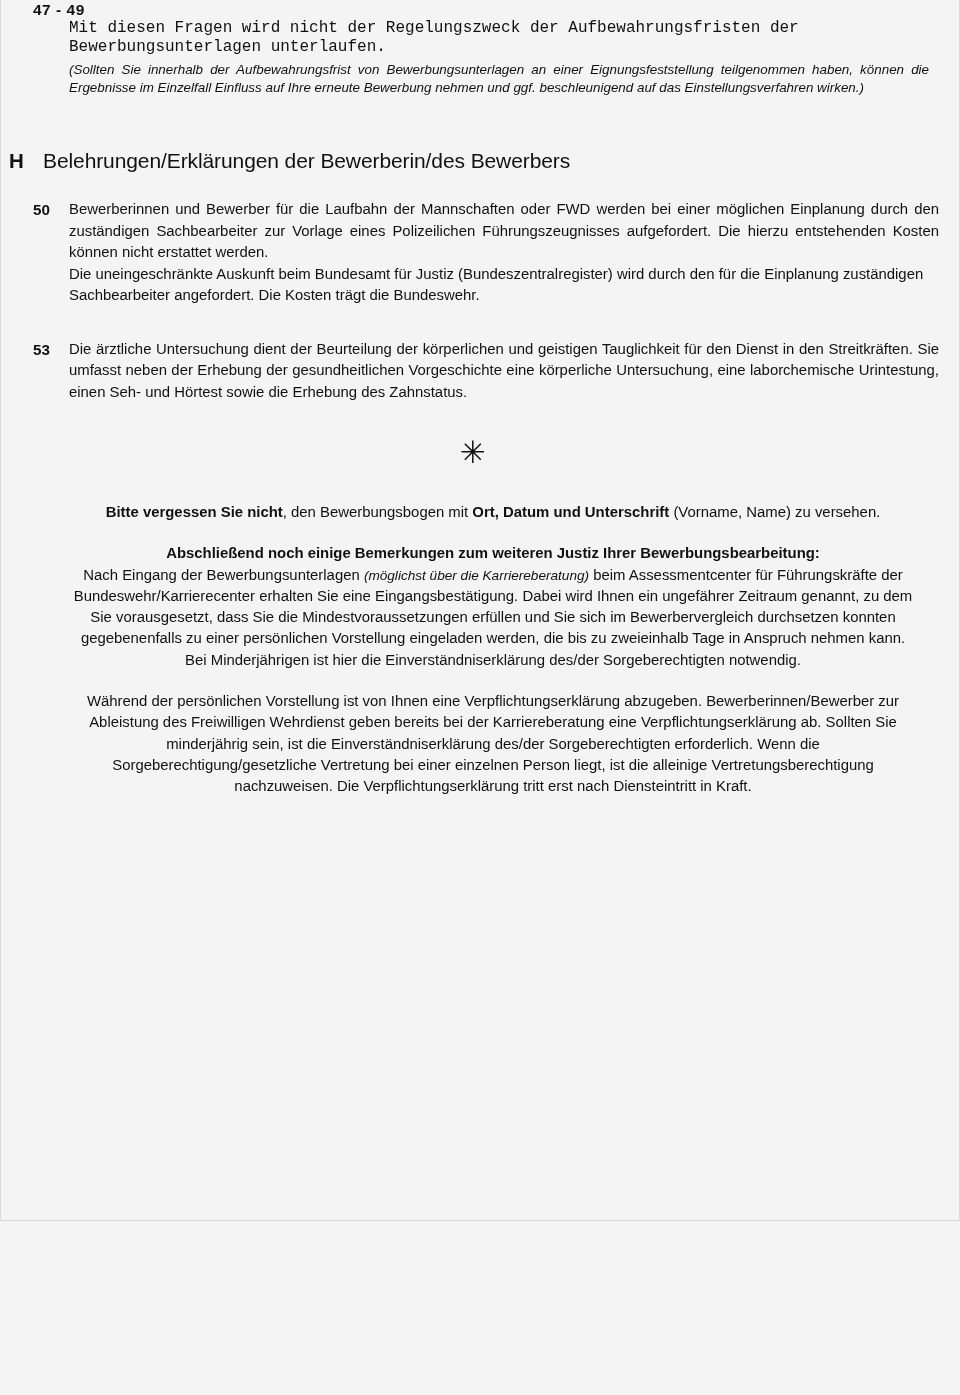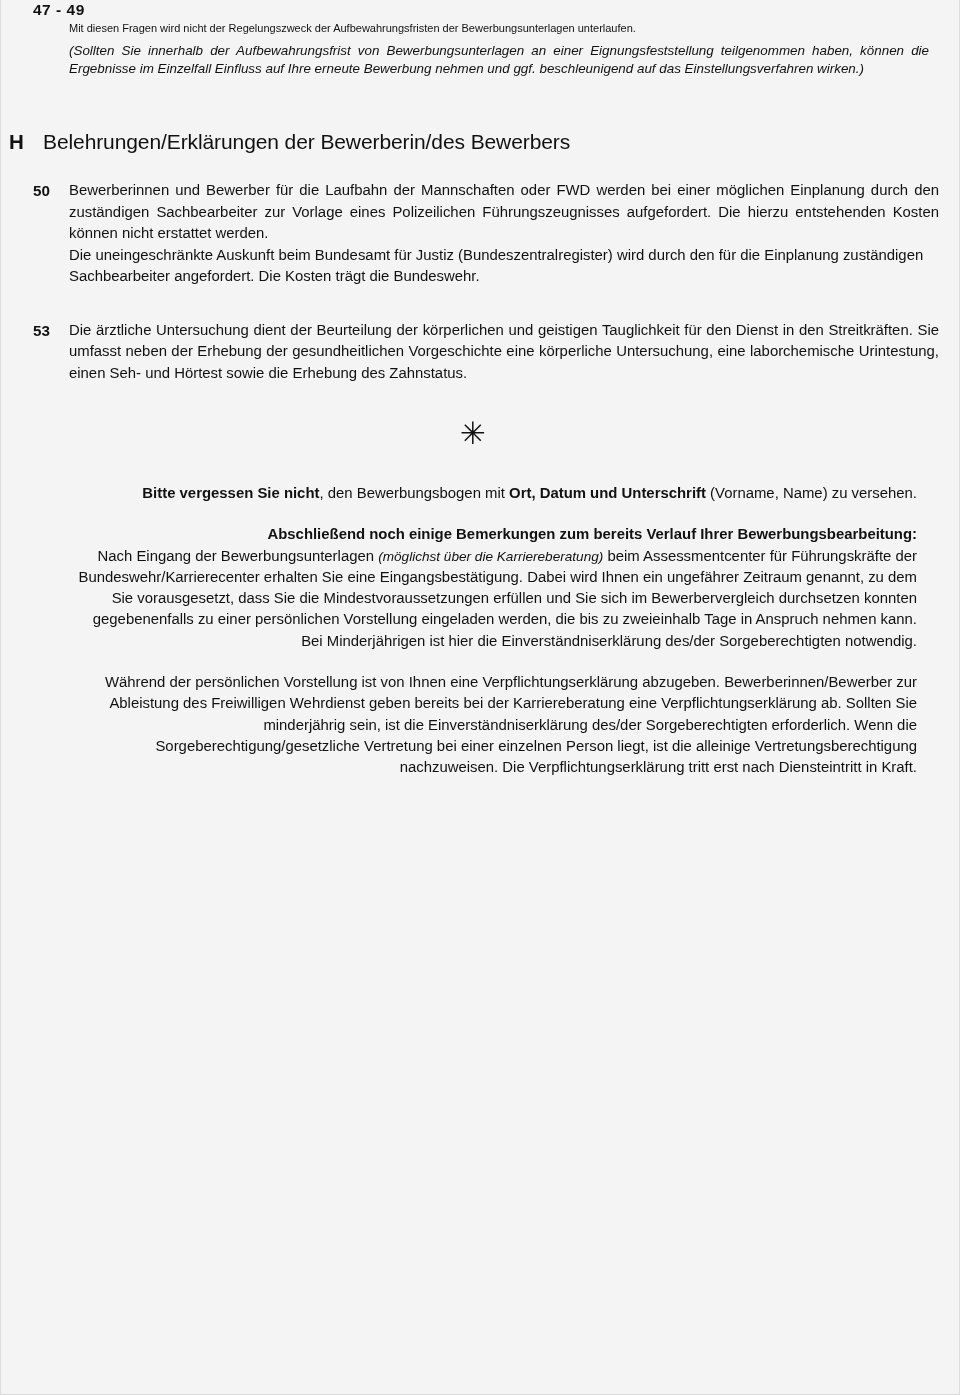--- a/index.html
+++ b/index.html
@@ -10,21 +10,21 @@
     width: 960px;
     height: 1395px;
     background: #f4f4f4;
     font-family: "Liberation Sans", sans-serif;
     color: #111111;
     overflow: hidden;
   }
   .page {
     position: relative;
     width: 960px;
-    height: 1395px;
+    height: 1221px;
     box-sizing: border-box;
     background: #f4f4f4;
     border-left: 1px solid #dddddd;
     border-right: 1px solid #dcdcdc;
     border-bottom: 1px solid #d8d8d8;
   }
   .content {
     position: absolute;
     left: 0;
     top: 0;
@@ -40,23 +40,24 @@
     font-size: 15.5px;
     font-weight: bold;
     letter-spacing: 0.5px;
     line-height: 19px;
     padding-left: 0px;
   }
   .qrange-body {
     padding-left: 36px;
   }
   .qrange-lead {
-    font-size: 11px;
+    font-size: 16px;
     line-height: 19px;
     text-align: left;
+    font-family: Liberation Mono, monospace;
   }
   .qrange-paren {
     font-size: 13.4px;
     font-style: italic;
     line-height: 18px;
     text-align: justify;
     text-justify: inter-word;
     margin-top: 4px;
     padding-right: 2px;
   }
@@ -129,21 +130,21 @@
 
   
   .notes {
     padding-left: 68px;
     padding-right: 44px;
     margin-top: 34px;
   }
   .note-block {
     font-size: 14.9px;
     line-height: 21.3px;
-    text-align: right;
+    text-align: center;
   }
   .note-block + .note-block {
     margin-top: 20px;
   }
   .note-block b {
     font-weight: bold;
   }
   .note-block i {
     font-size: 13.6px;
   }
@@ -213,21 +214,21 @@
       <span class="divider-glyph">✳</span>
     </div>
 
     <div class="notes">
 
       <div class="note-block">
         <b>Bitte vergessen Sie nicht</b><span>, den Bewerbungsbogen mit </span><b>Ort, Datum und Unterschrift</b><span> (Vorname, Name) zu versehen.</span><br>
       </div>
 
       <div class="note-block">
-        <b>Abschließend noch einige Bemerkungen zum bereits Verlauf Ihrer Bewerbungsbearbeitung:</b><br>
+        <b>Abschließend noch einige Bemerkungen zum weiteren Justiz Ihrer Bewerbungsbearbeitung:</b><br>
         <span>Nach Eingang der Bewerbungsunterlagen </span><i>(möglichst über die Karriereberatung)</i><span> beim Assessmentcenter für Führungskräfte der Bundeswehr/Karrierecenter erhalten Sie eine Eingangsbestätigung. Dabei wird Ihnen ein ungefährer Zeitraum genannt, zu dem Sie vorausgesetzt, dass Sie die Mindestvoraussetzungen erfüllen und Sie sich im Bewerbervergleich durchsetzen konnten gegebenenfalls zu einer persönlichen Vorstellung eingeladen werden, die bis zu zweieinhalb Tage in Anspruch nehmen kann. Bei Minderjährigen ist hier die Einverständniserklärung des/der Sorgeberechtigten notwendig.</span>
       </div>
 
       <div class="note-block">
         <span>Während der persönlichen Vorstellung ist von Ihnen eine Verpflichtungserklärung abzugeben. Bewerberinnen/Bewerber zur Ableistung des Freiwilligen Wehrdienst geben bereits bei der Karriereberatung eine Verpflichtungserklärung ab. Sollten Sie minderjährig sein, ist die Einverständniserklärung des/der Sorgeberechtigten erforderlich. Wenn die Sorgeberechtigung/gesetzliche Vertretung bei einer einzelnen Person liegt, ist die alleinige Vertretungsberechtigung nachzuweisen. Die Verpflichtungserklärung tritt erst nach Diensteintritt in Kraft.</span>
       </div>
 
     </div>
 
     <div class="footer">

